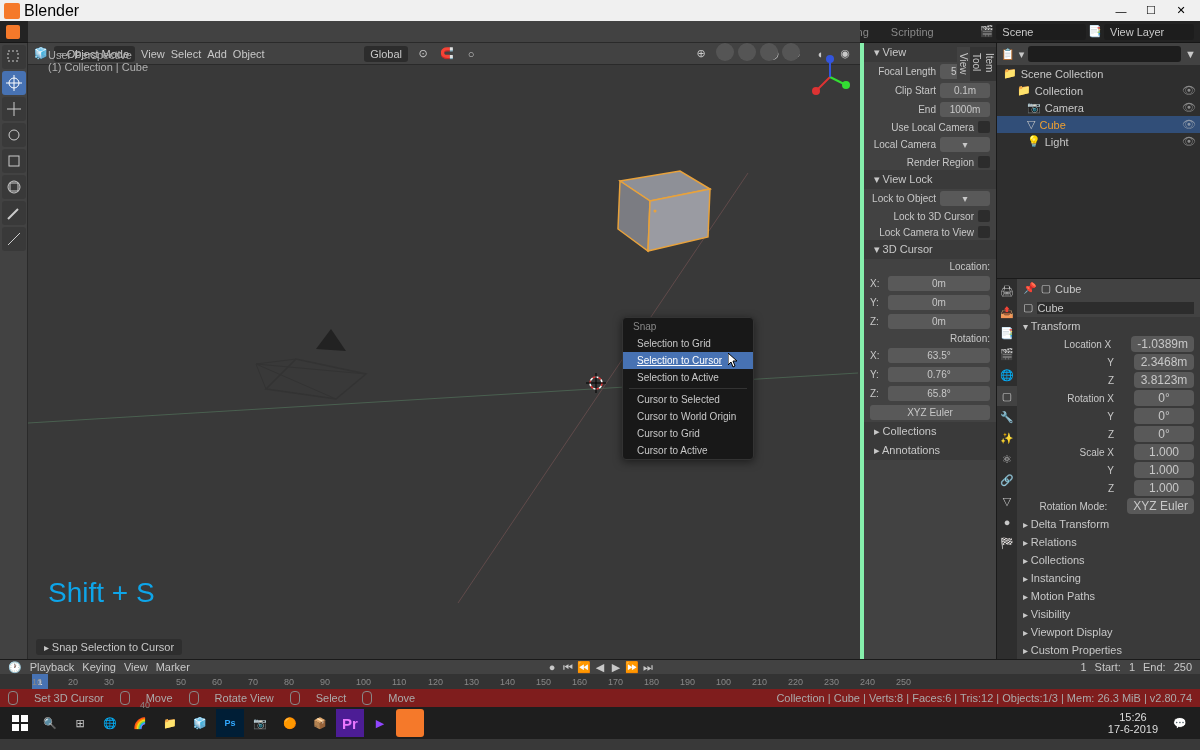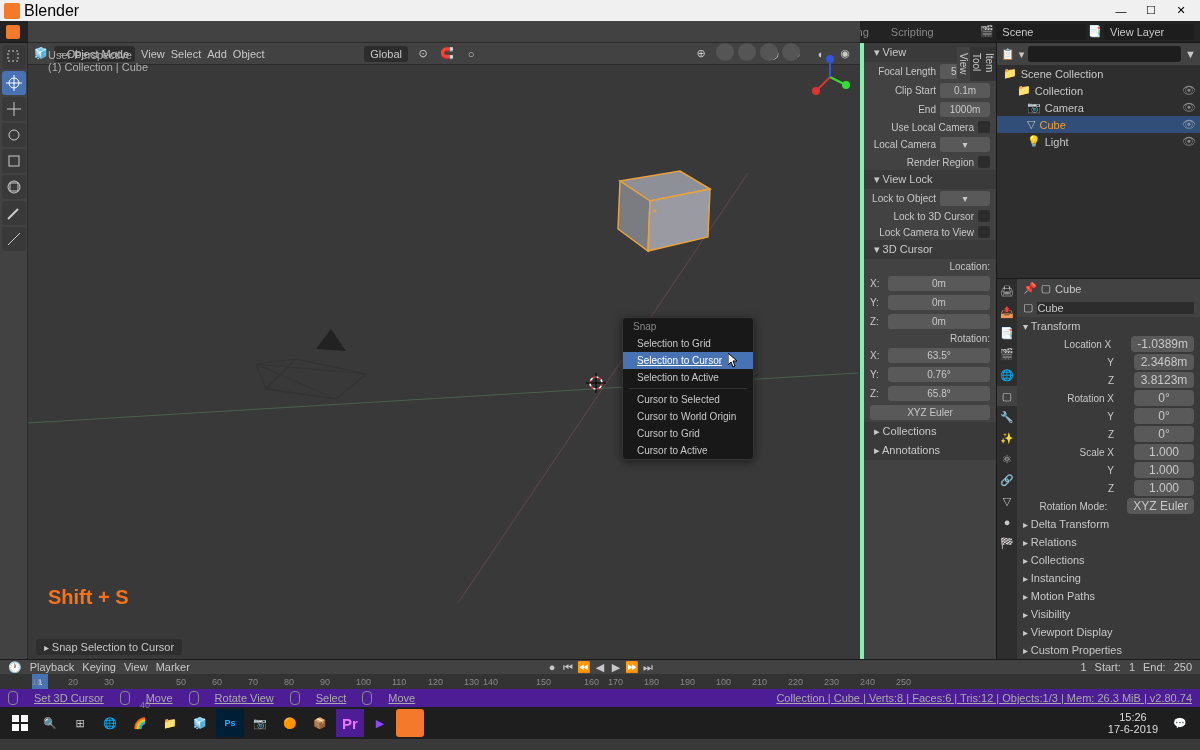--- a/index.html
+++ b/index.html
@@ -31,21 +31,21 @@
 .left-tools { width: 28px; background: #424242; display: flex; flex-direction: column; padding: 2px; gap: 2px; border-right: 1px solid #2a2a2a; }
 .tool-btn { width: 24px; height: 24px; background: #393939; border-radius: 3px; display: flex; align-items: center; justify-content: center; cursor: pointer; }
 .tool-btn.active { background: #4772b3; }
 .tool-btn svg { width: 16px; height: 16px; }
 
 .viewport { flex: 1; position: relative; background: #393939; }
 .viewport .info { position: absolute; top: 6px; left: 20px; color: #b0b0b0; font-size: 10px; }
 .viewport .gizmo { position: absolute; top: 12px; right: 8px; width: 44px; height: 44px; }
 .viewport .gizmo-controls { position: absolute; top: 0px; right: 60px; display: flex; gap: 4px; }
 .gizmo-controls .gc { width: 18px; height: 18px; background: #555; border-radius: 9px; cursor: pointer; }
-.viewport .shortcut { position: absolute; bottom: 50px; left: 20px; font-size: 20px; color: #f97316; font-weight: 700; }
+.viewport .shortcut { position: absolute; bottom: 50px; left: 20px; font-size: 28px; color: #0ea5e9; font-weight: 400; }
 .viewport .op-box { position: absolute; bottom: 4px; left: 8px; background: #2e2e2e; padding: 2px 8px; border-radius: 3px; font-size: 10px; }
 
 
 .cube { position: absolute; top: 108px; left: 572px; width: 120px; height: 110px; }
 .camera { position: absolute; top: 276px; left: 218px; width: 140px; height: 90px; }
 .cursor3d { position: absolute; top: 330px; left: 558px; width: 20px; height: 20px; }
 .n-panel { width: 136px; background: #424242; border-left: 4px solid #86efac; overflow-y: auto; position: relative; }
 .n-panel .section-header { background: #3a3a3a; padding: 3px 10px; cursor: pointer; }
 .n-panel .field-row { display: flex; align-items: center; padding: 2px 6px; gap: 4px; }
 .n-panel .label { flex: 1; font-size: 10px; color: #c8c8c8; text-align: right; }
@@ -87,21 +87,21 @@
 
 .timeline { height: 30px; background: #424242; border-top: 1px solid #1a1a1a; display: flex; flex-direction: column; }
 .timeline-header { height: 14px; display: flex; align-items: center; padding: 0 8px; gap: 8px; font-size: 10px; }
 .timeline-controls { display: flex; gap: 2px; position: absolute; left: 50%; transform: translateX(-50%); }
 .play-btn { width: 14px; height: 12px; cursor: pointer; display: flex; align-items: center; justify-content: center; }
 .timeline-ruler { flex: 1; background: #333; position: relative; display: flex; align-items: center; }
 .frame-mark { position: absolute; font-size: 9px; color: #888; }
 .current-frame { position: absolute; left: 32px; top: 0; bottom: 0; width: 16px; background: #4772b3; display: flex; align-items: center; justify-content: center; font-size: 9px; color: #fff; }
 
 
-.statusbar { height: 18px; background: #4c1d95; display: flex; align-items: center; padding: 0 8px; gap: 16px; font-size: 10px; color: #aaa; text-decoration: underline; }
+.statusbar { height: 18px; background: #7f1d1d; display: flex; align-items: center; padding: 0 8px; gap: 16px; font-size: 10px; color: #aaa; }
 .statusbar .spacer { flex: 1; }
 .statusbar .mouse-icon { width: 10px; height: 14px; border: 1px solid #888; border-radius: 4px; }
 
 
 .taskbar { height: 32px; background: #1e1e1e; display: flex; align-items: center; padding: 0 6px; gap: 2px; }
 .taskbar-icon { width: 28px; height: 28px; display: flex; align-items: center; justify-content: center; cursor: pointer; }
 .taskbar .spacer { flex: 1; }
 .taskbar .clock { font-size: 10px; text-align: center; padding-right: 6px; color: #ddd; }
 
 
@@ -516,23 +516,23 @@
       <span class="frame-mark" style="left: 140px; margin-top: 47px;">40</span>
       <span class="frame-mark" style="left: 176px;">50</span>
       <span class="frame-mark" style="left: 212px;">60</span>
       <span class="frame-mark" style="left: 248px;">70</span>
       <span class="frame-mark" style="left: 284px;">80</span>
       <span class="frame-mark" style="left: 320px;">90</span>
       <span class="frame-mark" style="left: 356px;">100</span>
       <span class="frame-mark" style="left: 392px;">110</span>
       <span class="frame-mark" style="left: 428px;">120</span>
       <span class="frame-mark" style="left: 464px;">130</span>
-      <span class="frame-mark" style="left: 483px;">140</span>
+      <span class="frame-mark" style="left: 500px;">140</span>
       <span class="frame-mark" style="left: 536px;">150</span>
-      <span class="frame-mark" style="left: 584px;">160</span>
+      <span class="frame-mark" style="left: 572px;">160</span>
       <span class="frame-mark" style="left: 608px;">170</span>
       <span class="frame-mark" style="left: 644px;">180</span>
       <span class="frame-mark" style="left: 680px;">190</span>
       <span class="frame-mark" style="left: 716px;">100</span>
       <span class="frame-mark" style="left: 752px;">210</span>
       <span class="frame-mark" style="left: 788px;">220</span>
       <span class="frame-mark" style="left: 824px;">230</span>
       <span class="frame-mark" style="left: 860px;">240</span>
       <span class="frame-mark" style="left: 896px;">250</span>
     </div>

